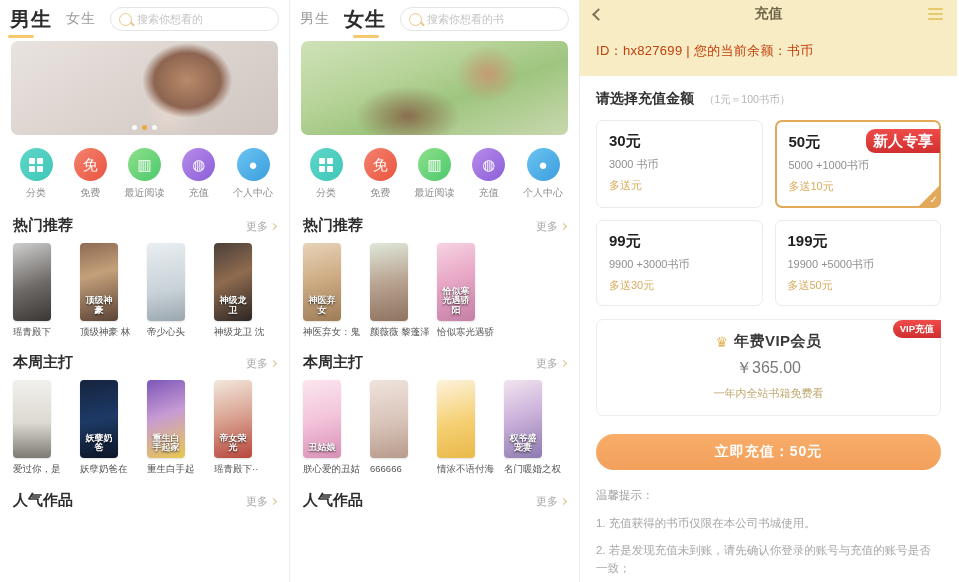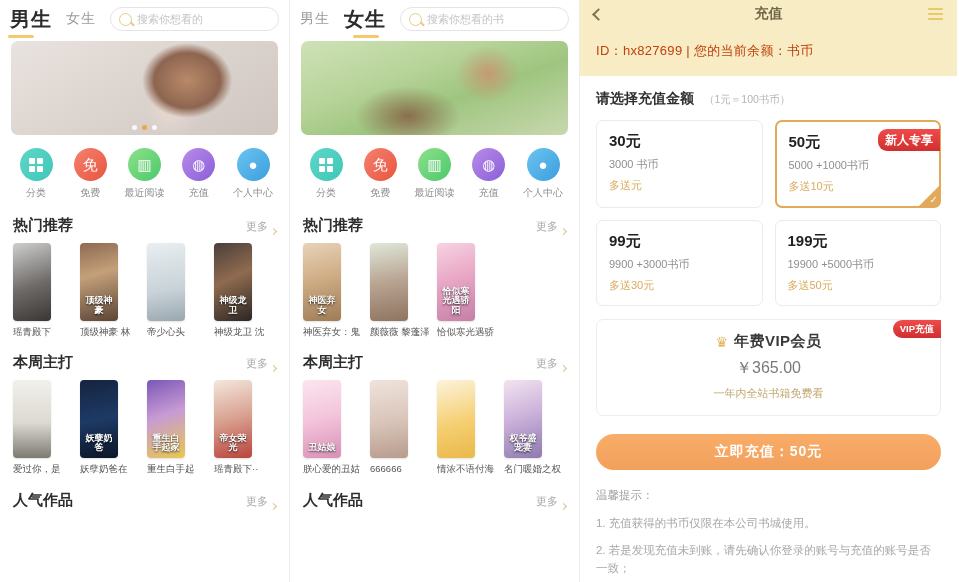--- a/index.html
+++ b/index.html
@@ -134,21 +134,21 @@
 
   .grid4 { display: grid; grid-template-columns: 1fr 1fr; gap: 2px; }
   .grid4 i { width: 6px; height: 6px; background: #fff; border-radius: 1px; display: block; }
 
   
   .sec-head {
     display: flex; align-items: baseline; justify-content: space-between;
     padding: 16px 13px 8px;
   }
   .sec-title { font-size: 15px; font-weight: 700; color: #2d2d2d; }
-  .sec-more { font-size: 11px; color: #a9a9a9; display: flex; align-items: flex-end; gap: 3px; cursor: pointer; }
+  .sec-more { font-size: 11px; color: #a9a9a9; display: flex; align-items: center; gap: 3px; cursor: pointer; }
   .chev { width: 5px; height: 5px; border-top: 1.4px solid #d9c48a; border-right: 1.4px solid #d9c48a; transform: rotate(45deg); display: inline-block; }
 
   
   .book-row { display: flex; gap: 8px; padding: 0 13px; }
   .book { width: 59px; cursor: pointer; }
   .cover {
     width: 38px; height: 78px;
     border-radius: 4px;
     overflow: hidden;
     position: relative;
@@ -223,21 +223,21 @@
     cursor: pointer;
     min-height: 76px;
   }
   .amt.sel { border: 2px solid #e2a95a; }
   .amt-price { font-size: 15px; font-weight: 700; color: #212121; }
   .amt-coins { font-size: 11px; color: #8f8f8f; margin-top: 6px; }
   .amt-bonus { font-size: 11px; color: #d9ab5c; margin-top: 6px; }
   .badge {
     position: absolute; top: 7px; right: -1px;
     background: linear-gradient(180deg,#ef4b4b,#d12f2f);
-    color: #fff; font-size: 12px; font-weight: 700;
+    color: #fff; font-size: 15px; font-weight: 700;
     padding: 2.5px 7px;
     border-radius: 9px 0 0 9px;
     white-space: nowrap;
   }
   .corner-check {
     position: absolute; right: -1px; bottom: -1px;
     width: 0; height: 0;
     border-bottom: 22px solid #e2a95a;
     border-left: 22px solid transparent;
     border-bottom-right-radius: 5px;

